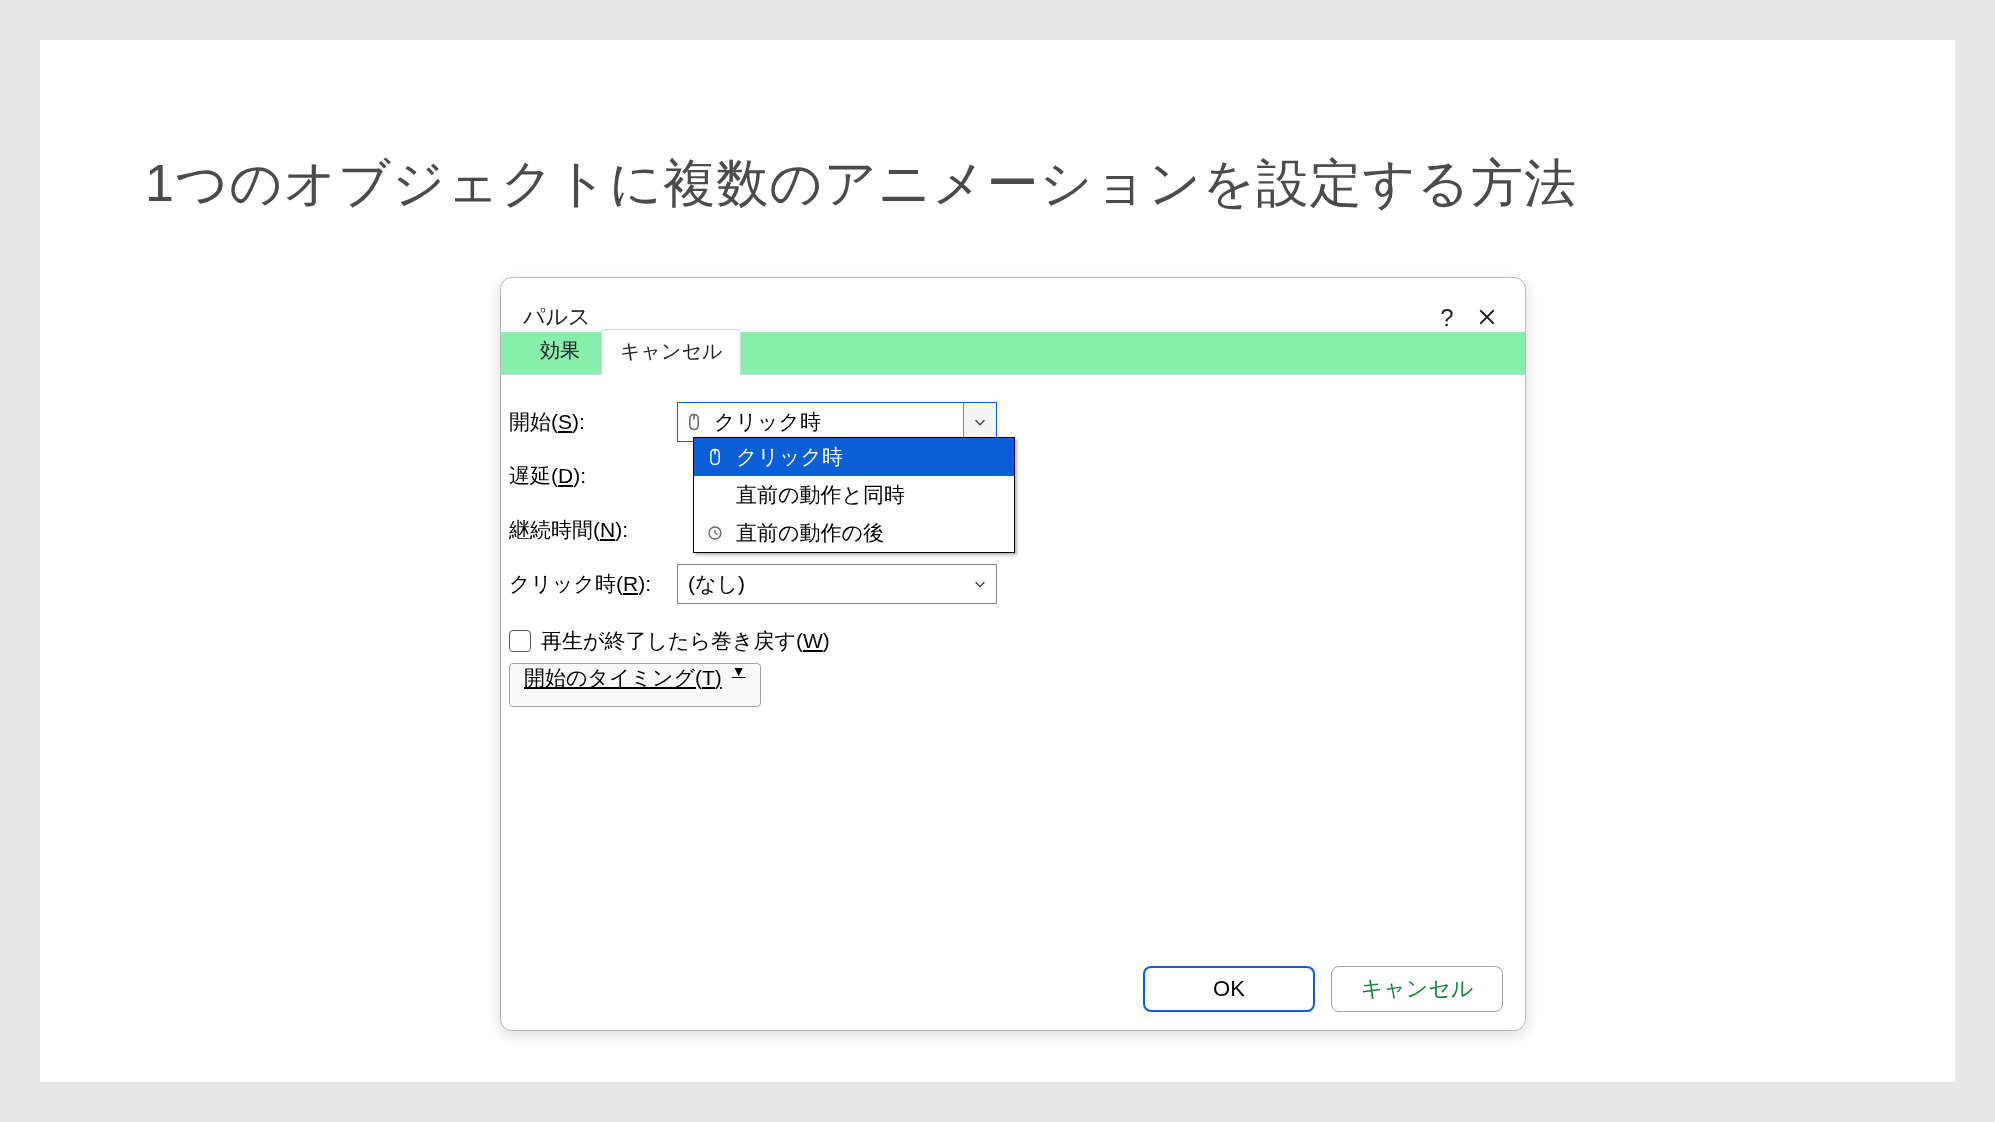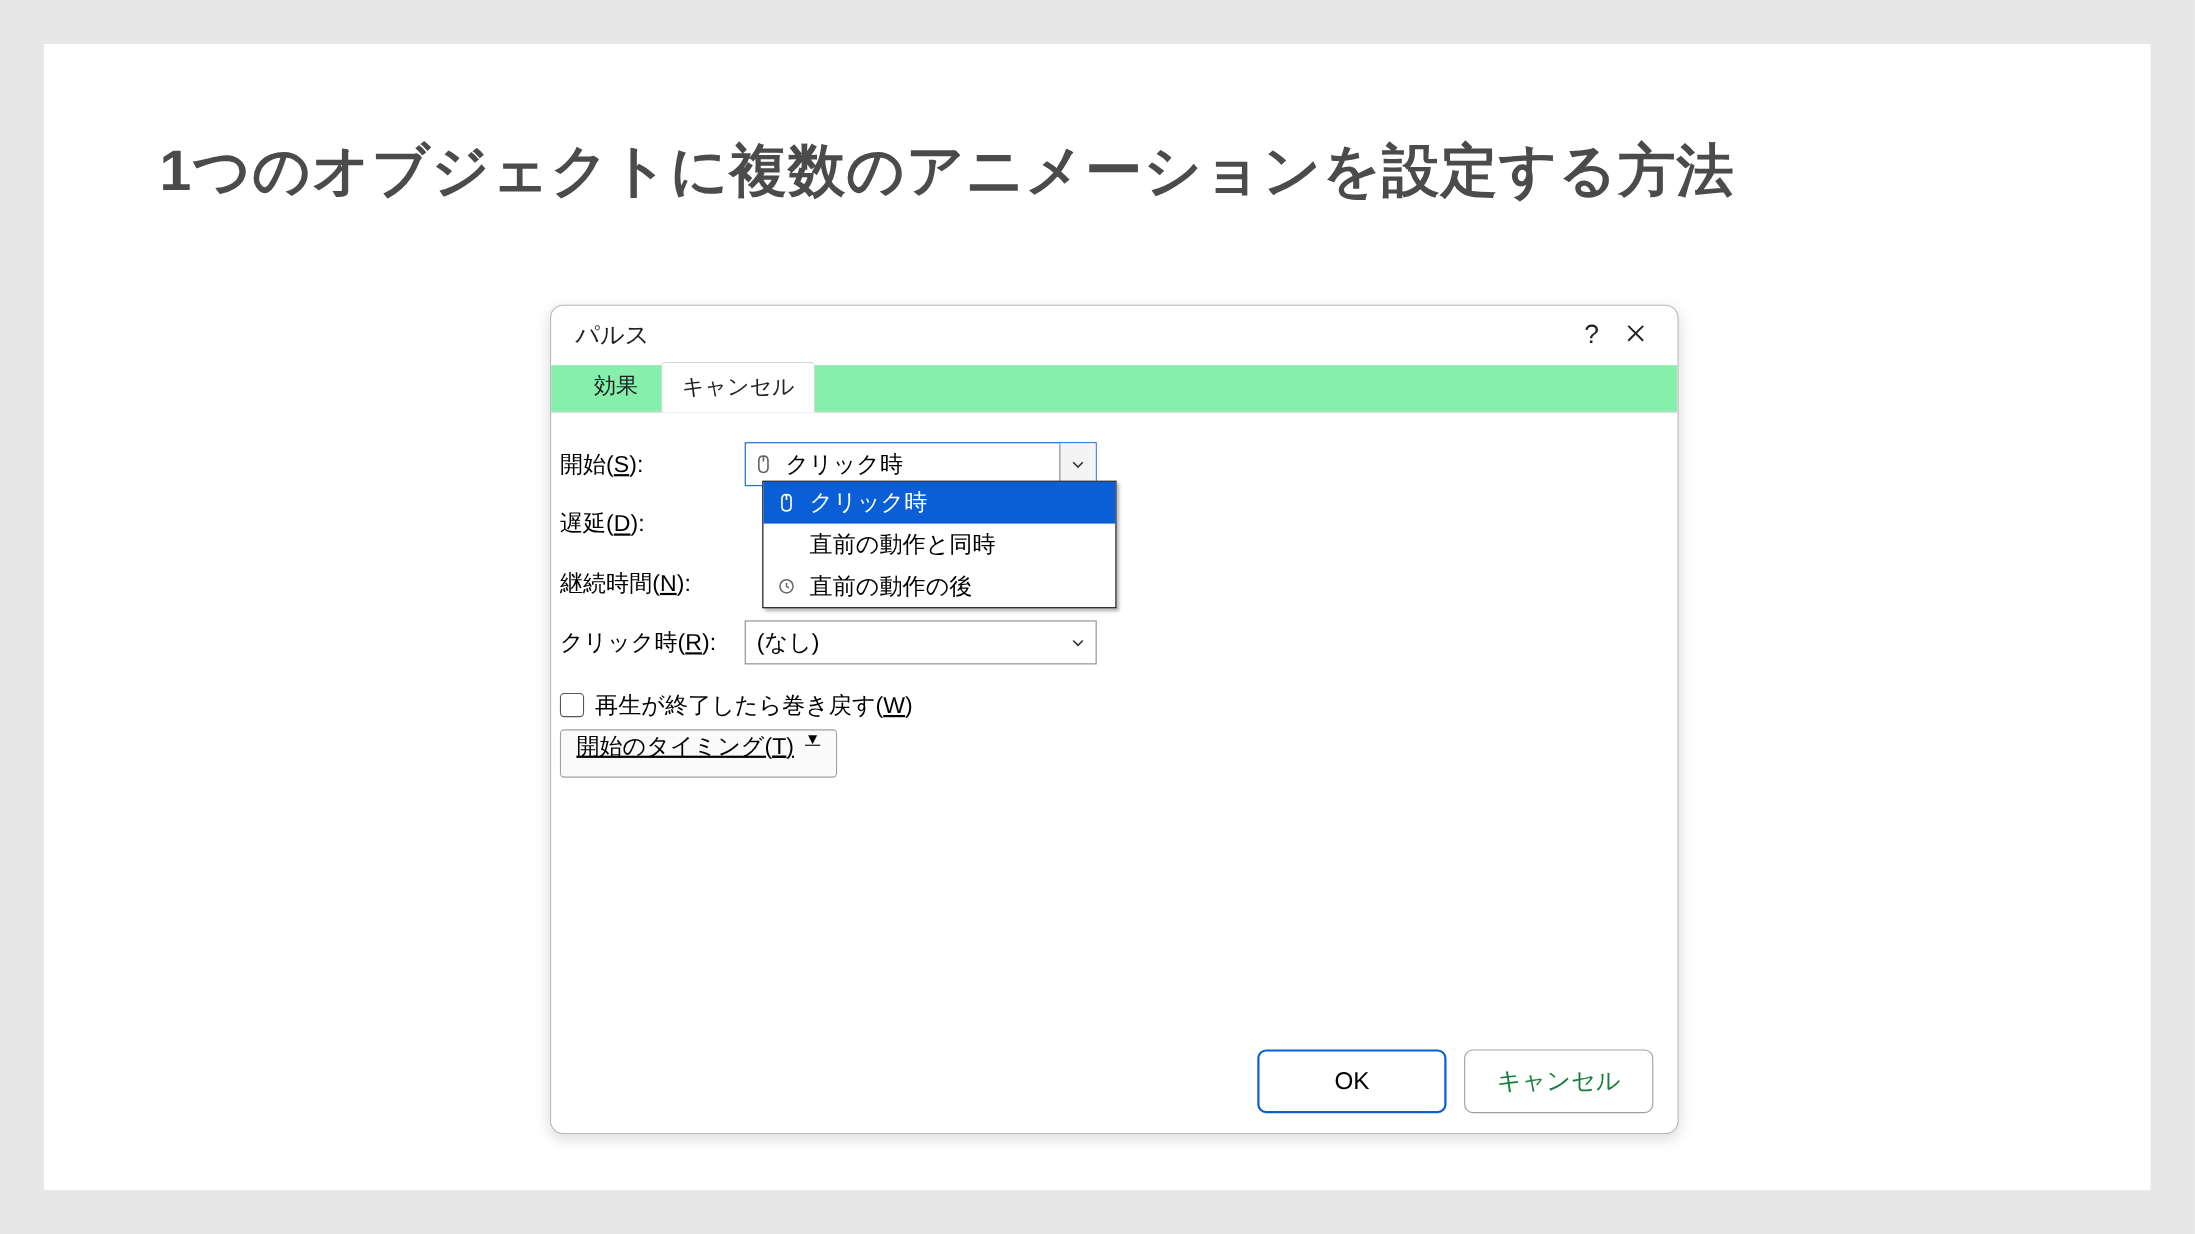--- a/index.html
+++ b/index.html
@@ -15,44 +15,44 @@
     left: 40px;
     top: 40px;
     width: 1915px;
     height: 1042px;
     background: #ffffff;
     box-sizing: border-box;
   }
   .page-title {
     position: absolute;
     left: 105px;
-    top: 81px;
+    top: 109px;
     font-size: 52px;
-    font-weight: 700;
+    font-weight: 400;
     color: #4b4b4b;
     letter-spacing: 0.02em;
   }
 
   
   .dialog {
     position: absolute;
     left: 460px;
     top: 237px;
     width: 1026px;
     height: 754px;
     background: #ffffff;
     border: 1px solid #b9b9b9;
     border-radius: 12px;
     box-shadow: 0 4px 14px rgba(0,0,0,0.15);
     box-sizing: border-box;
     overflow: hidden;
   }
   .titlebar {
     display: flex;
-    align-items: center;
+    align-items: flex-end;
     height: 54px;
     padding: 0 18px 0 22px;
     font-size: 22px;
     color: #222;
   }
   .titlebar .spacer { flex: 1; }
   .titlebar .ctrl {
     width: 40px;
     text-align: center;
     font-size: 24px;
@@ -219,21 +219,21 @@
   
   .footer {
     position: absolute;
     bottom: 18px;
     right: 22px;
     display: flex;
     gap: 16px;
   }
   .btn {
     width: 172px;
-    height: 58px;
+    height: 46px;
     border-radius: 8px;
     font-size: 22px;
     display: flex;
     align-items: center;
     justify-content: center;
     cursor: pointer;
     box-sizing: border-box;
   }
   .btn.primary {
     border: 2px solid #0a5fd6;

